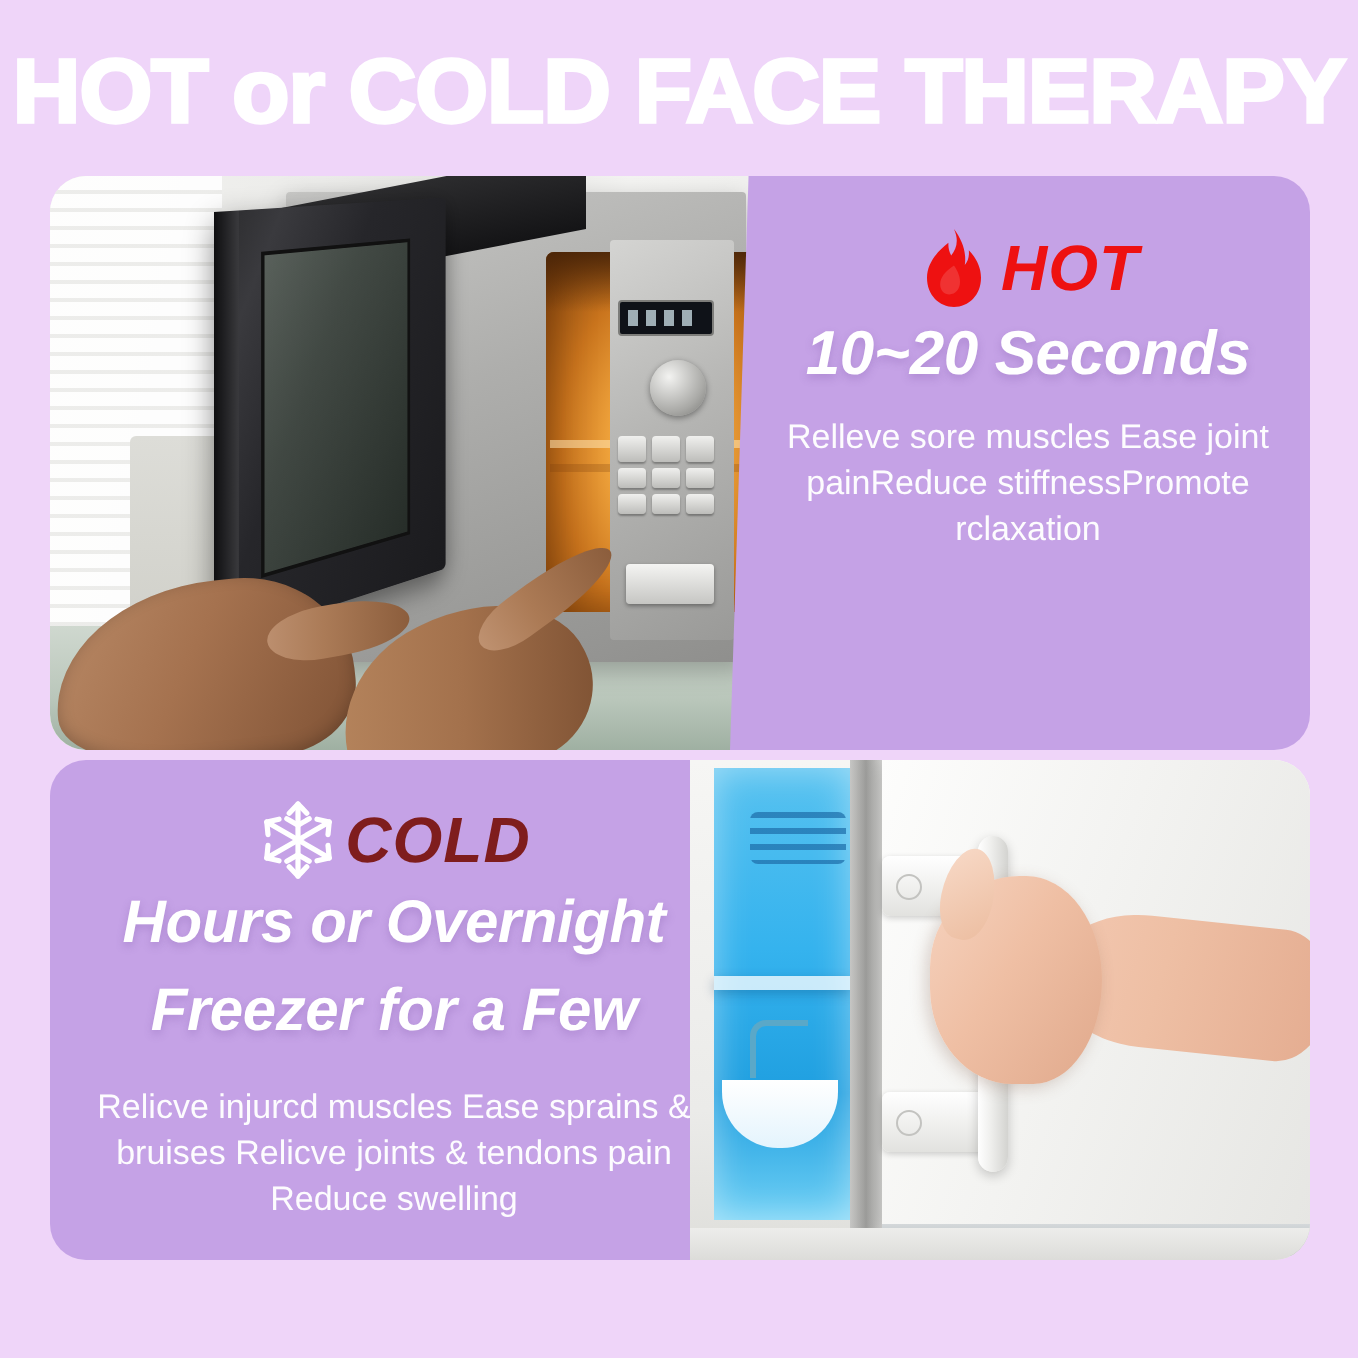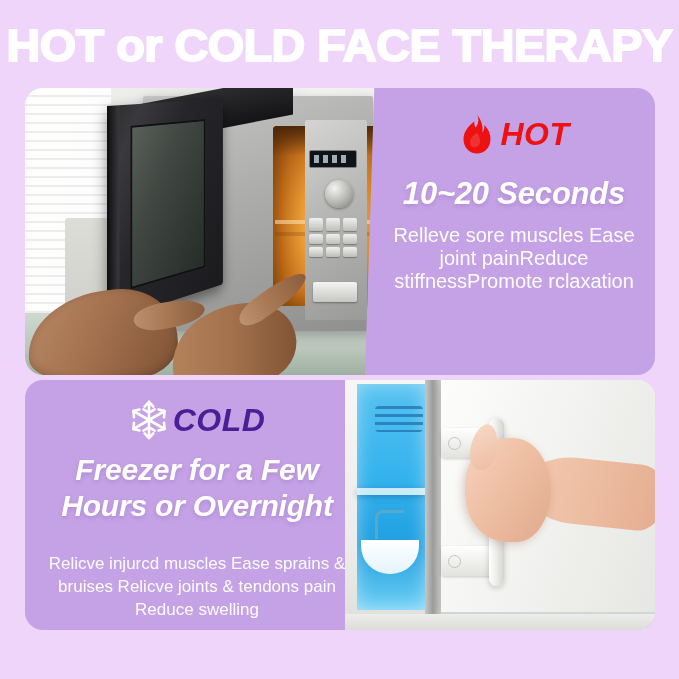--- a/index.html
+++ b/index.html
@@ -267,36 +267,36 @@
     height: 48px;
   }
   .badge-label {
     font-weight: 700;
     font-style: italic;
     font-size: 32px;
     letter-spacing: 0.5px;
     line-height: 1;
   }
   .badge-hot .badge-label { color: #ee1111; }
-  .badge-cold .badge-label { color: #4c1d95; }
+  .badge-cold .badge-label { color: #7f1d1d; }
 
   .head-line {
     color: #ffffff;
     font-weight: 700;
     font-style: italic;
     font-size: 31px;
     line-height: 38px;
     letter-spacing: -0.2px;
     text-align: center;
     margin-top: 8px;
     text-shadow: 0 2px 4px rgba(120,80,160,.28);
   }
   .body-text {
     color: #ffffff;
-    font-size: 20px;
+    font-size: 17px;
     line-height: 23px;
     text-align: center;
     margin-top: 11px;
     opacity: .97;
   }
 
   
   .row-bottom {
     position: absolute;
     left: 0;
@@ -310,21 +310,21 @@
     top: 0;
     width: 360px;
     height: 250px;
     background: #c5a2e6;
     border-radius: 18px 0 0 18px;
     clip-path: polygon(0 0, 100% 0, 89% 100%, 0 100%);
     box-sizing: border-box;
     padding: 16px 30px 0 14px;
   }
   .panel-cold .head-line { font-size: 30px; line-height: 36px; }
-  .panel-cold .body-text { font-size: 17px; line-height: 23px; margin-top: 28px; }
+  .panel-cold .body-text { font-size: 17px; line-height: 23px; margin-top: 18px; }
 
   .photo-fridge {
     position: absolute;
     right: 24px;
     top: 0;
     width: 310px;
     height: 250px;
     border-radius: 0 18px 18px 0;
     overflow: hidden;
     background: #f2f2f0;
@@ -506,21 +506,21 @@
     <div class="panel-hot">
       <div class="badge badge-hot">
         <span>
           <svg class="icon" width="38" height="42" viewBox="0 0 38 42" aria-hidden="true">
             <path d="M19 1.5c2.6 5.8 1.2 9.9-1.4 13.2-1.1-2-1.5-3.9-1.4-6.3C10.6 12.8 5.5 18.6 5.5 25.9 5.5 34.6 11.7 40.5 19 40.5s13.5-5.9 13.5-14.6c0-5.6-2.6-10.1-6.1-13.8.3 2.9-.3 5.4-2 7.4.9-6.4-1.2-12.3-5.4-18z" fill="#EE1111"></path>
             <path d="M19 19.8c2.1 3.2 3 5.6 3 8.1 0 3.7-2.2 6.3-5.3 6.3-2.6 0-4.6-2-4.6-5 0-3.5 2.4-6.3 6.9-9.4z" fill="#ffffff" opacity="0.14"></path>
           </svg>
         </span>
         <span class="badge-label">HOT</span>
       </div>
-      <div class="head-line" style="margin-top:17px">10~20 Seconds</div>
+      <div class="head-line" style="margin-top:0">10~20 Seconds</div>
       <div class="body-text">Relleve sore muscles Ease joint painReduce stiffnessPromote rclaxation</div>
     </div>
   </div>
 
   <div class="row-bottom">
 
     <div class="panel-cold">
       <div class="badge badge-cold">
         <span>
           <svg class="icon" width="40" height="42" viewBox="0 0 40 42" aria-hidden="true">
@@ -530,22 +530,22 @@
               <line x1="4.4" y1="30" x2="35.6" y2="12"></line>
               <path d="M20 3l-4.4 4.6M20 3l4.4 4.6M20 39l-4.4-4.6M20 39l4.4-4.6"></path>
               <path d="M4.4 12l0.6 6.3M4.4 12l6.1-1.4M35.6 30l-0.6-6.3M35.6 30l-6.1 1.4"></path>
               <path d="M4.4 30l6.1 1.4M4.4 30l0.6-6.3M35.6 12l-6.1-1.4M35.6 12l-0.6 6.3"></path>
               <path d="M20 13.6l-5.6-3.2M20 13.6l5.6-3.2M20 28.4l-5.6 3.2M20 28.4l5.6 3.2"></path>
             </g>
           </svg>
         </span>
         <span class="badge-label">COLD</span>
       </div>
+      <div class="head-line" style="margin-top:0">Hours or Overnight</div>
       <div class="head-line">Freezer for a Few</div>
-      <div class="head-line" style="margin-top:0">Hours or Overnight</div>
       <div class="body-text">Relicve injurcd muscles Ease sprains &amp; bruises Relicve joints &amp; tendons pain Reduce swelling</div>
     </div>
 
     <div class="photo-fridge">
       <div class="fr-bg"></div>
       <div class="fr-interior">
         <div class="fr-waves"></div>
       </div>
       <div class="fr-shelf"></div>
       <div class="fr-tap"></div>

